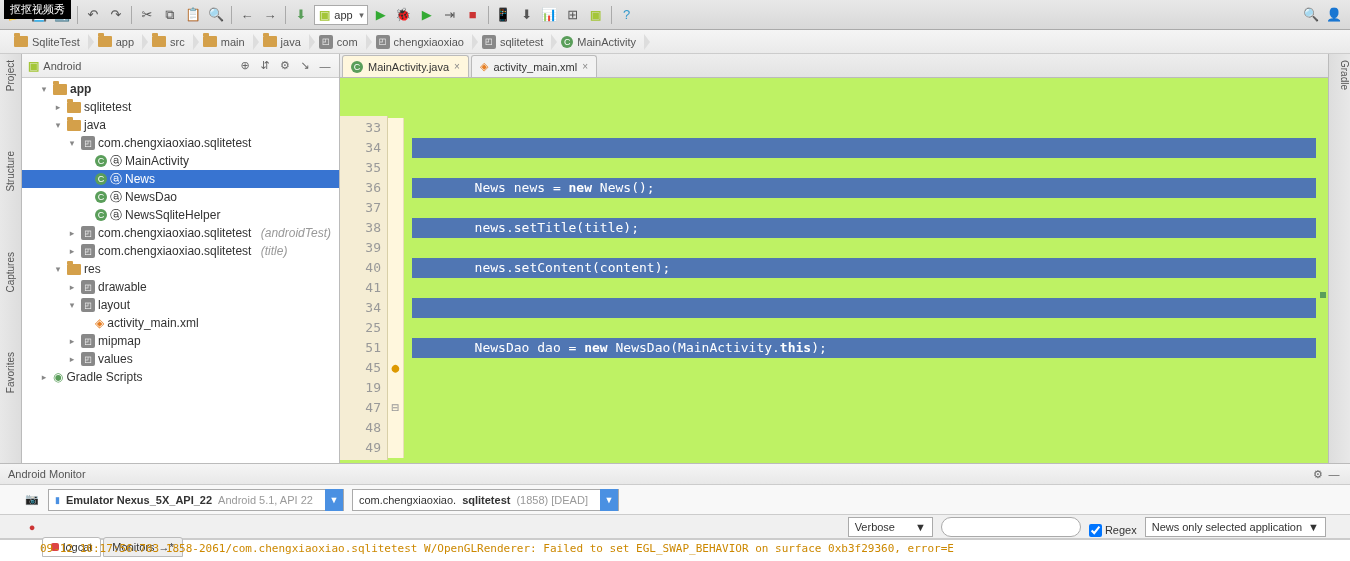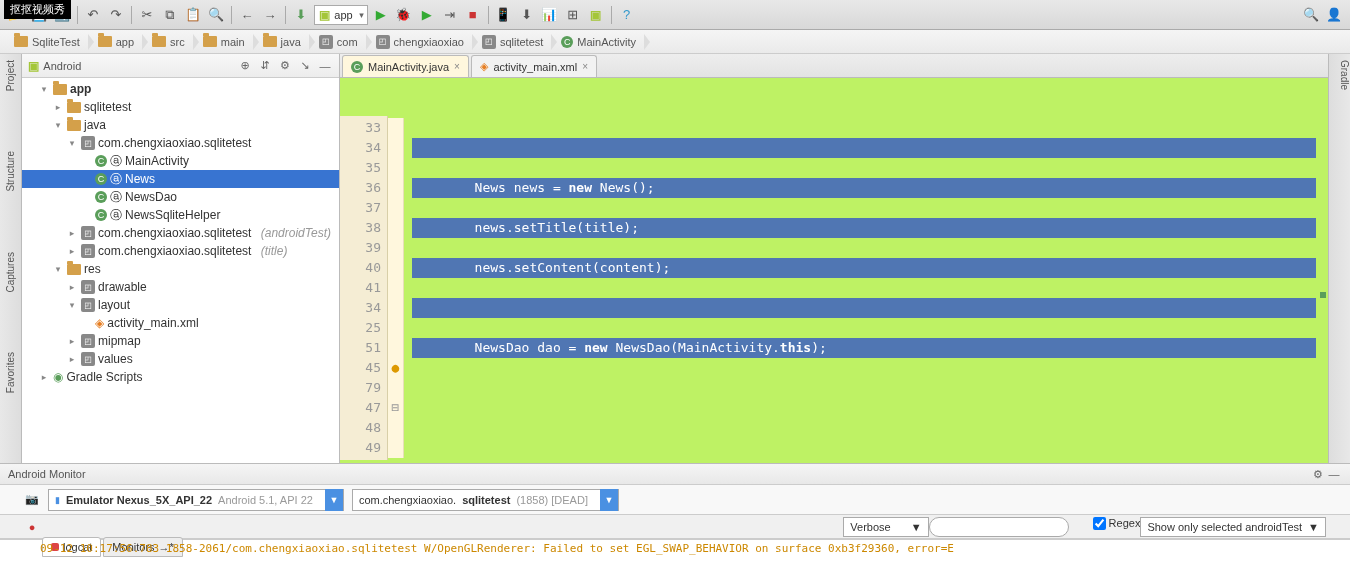--- a/index.html
+++ b/index.html
@@ -50,24 +50,24 @@
 .const { color:#660e7a; font-style:italic; font-weight:bold; }
 .bottom { position:absolute; bottom:0; left:0; right:0; background:#f0f0f0; }
 .mon-head { height:22px; background:linear-gradient(#f5f5f5,#e8e8e8); border-top:1px solid #bbb; border-bottom:1px solid #ccc; display:flex; align-items:center; padding:0 8px; font-size:11px; color:#555; }
 .mon-head .sp { flex:1; }
 .mon-bar { height:30px; background:#f8f8f8; border-bottom:1px solid #ccc; display:flex; align-items:center; padding:0 24px; gap:8px; }
 .mon-sel { height:22px; border:1px solid #aaa; background:#fff; display:flex; align-items:center; padding:0 6px; font-size:11px; gap:6px; position:relative; }
 .mon-sel .dd { width:18px; height:22px; background:#4a90e2; color:#fff; display:flex; align-items:center; justify-content:center; font-size:9px; margin:-1px -6px -1px 6px; cursor:pointer; }
 .mon-tabs { height:24px; display:flex; align-items:center; padding:0 24px; gap:2px; background:#f0f0f0; border-bottom:1px solid #ccc; }
 .mtab { padding:3px 8px; font-size:11px; border:1px solid #bbb; border-radius:3px 3px 0 0; background:#fff; cursor:pointer; display:flex; align-items:center; gap:4px;margin-top:40px; }
 .mtab .r { width:8px; height:8px; background:#d44; border-radius:2px; }
-.mon-filter { display:flex; margin-left:auto; align-items:flex-start; }
+.mon-filter { display:flex; gap:8px; margin-left:auto; align-items:flex-end; }
 .filter-sel { height:20px; border:1px solid #aaa; background:#fff; font-size:11px; padding:0 6px; display:flex; align-items:center; }
 .search-box { width:140px; height:20px; border:1px solid #aaa; border-radius:10px; padding:0 8px; font-size:11px; }
-.cb { display:flex; align-items:center; gap:3px; font-size:11px;margin-left:24px; }
+.cb { display:flex; align-items:center; gap:3px; font-size:11px; }
 .log-out { height:22px; border-top:1px solid #ccc; background:#fff; padding:2px 40px; font-family:monospace; font-size:11px; color:#cc8800; white-space:nowrap; overflow:hidden; }
 .folder-open { width:14px; height:11px; background:#d4a04a; position:relative; border-radius:1px; }
 .folder-open::before { content:""; position:absolute; width:6px; height:3px; background:#d4a04a; top:-3px; left:0; border-radius:1px 1px 0 0; }
 .android-ico { color:#a4c639; font-size:12px; font-weight:bold; }
 .gray-txt { color:#999; font-style:italic; }
 </style>
 </head>
 <body>
 
 <div class="title-tab">抠抠视频秀</div>
@@ -274,21 +274,21 @@
           <div>36</div>
           <div>37</div>
           <div>38</div>
           <div>39</div>
           <div>40</div>
           <div>41</div>
           <div>34</div>
           <div>25</div>
           <div>51</div>
           <div>45</div>
-          <div>79</div>
+          <div>19</div>
           <div>47</div>
           <div>48</div>
           <div>49</div>
       </div>
       <div class="gutter-marks">
         <div>&nbsp;</div>
           <div>&nbsp;</div>
           <div>&nbsp;</div>
           <div>&nbsp;</div>
           <div>&nbsp;</div>
@@ -364,19 +364,19 @@
       <div class="filter-sel">
           <span>Verbose</span>
           <span class="dd" style="margin-left:20px">▼</span>
         </div>
       <input class="search-box" style="">
       <label class="cb">
           <input type="checkbox" checked="" style="">
           <span>Regex</span>
         </label>
       <div class="filter-sel">
-          <span>Show only selected androidTest</span>
+          <span>News only selected application</span>
           <span class="dd" style="margin-left:6px">▼</span>
         </div>
     </div>
   </div>
   <div class="log-out">09-12 10:17:56.783 1858-2061/com.chengxiaoxiao.sqlitetest W/OpenGLRenderer: Failed to set EGL_SWAP_BEHAVIOR on surface 0xb3f29360, error=E</div>
 </div>
 
 </body></html>

